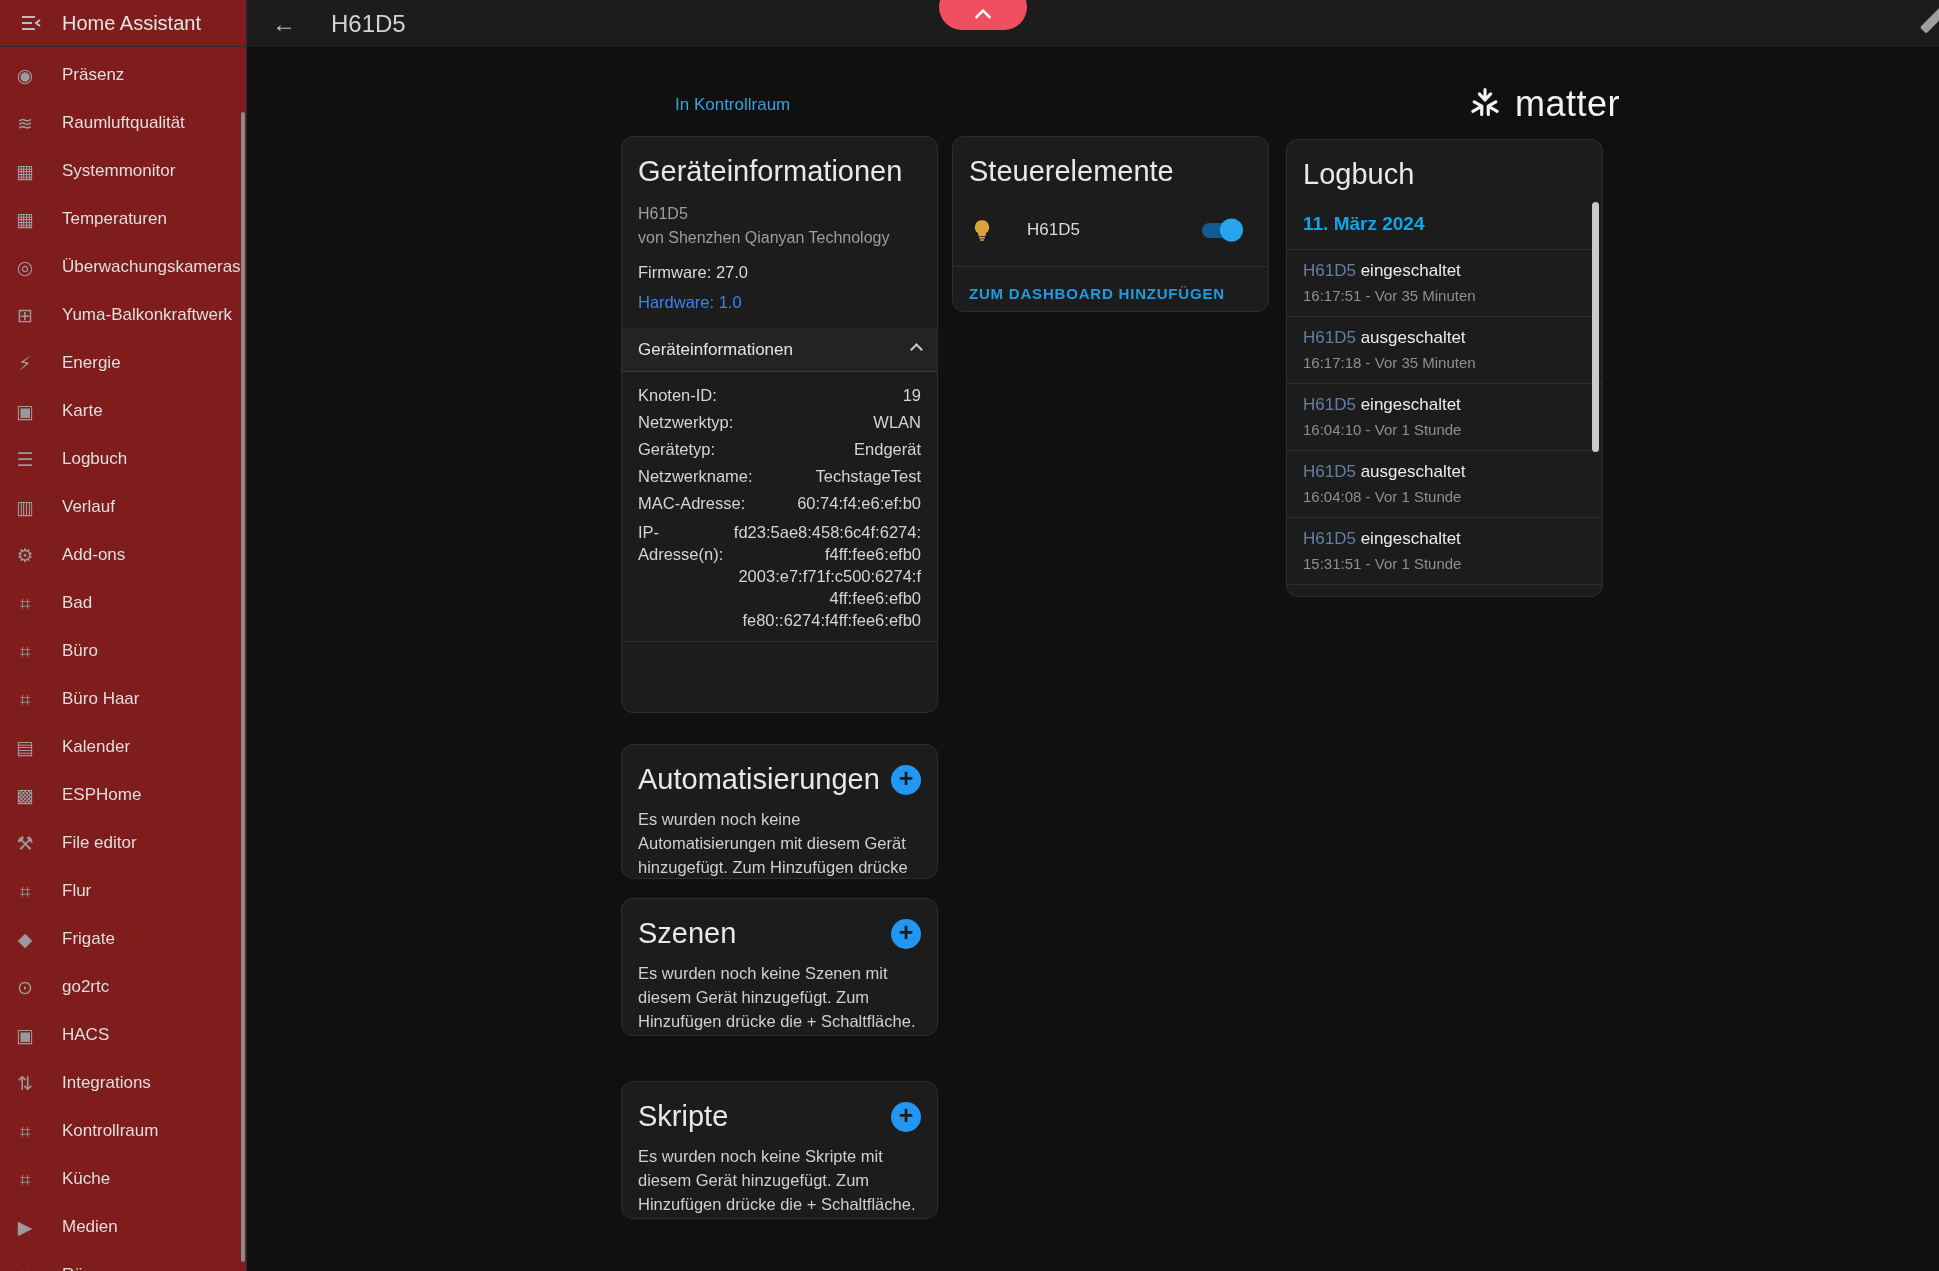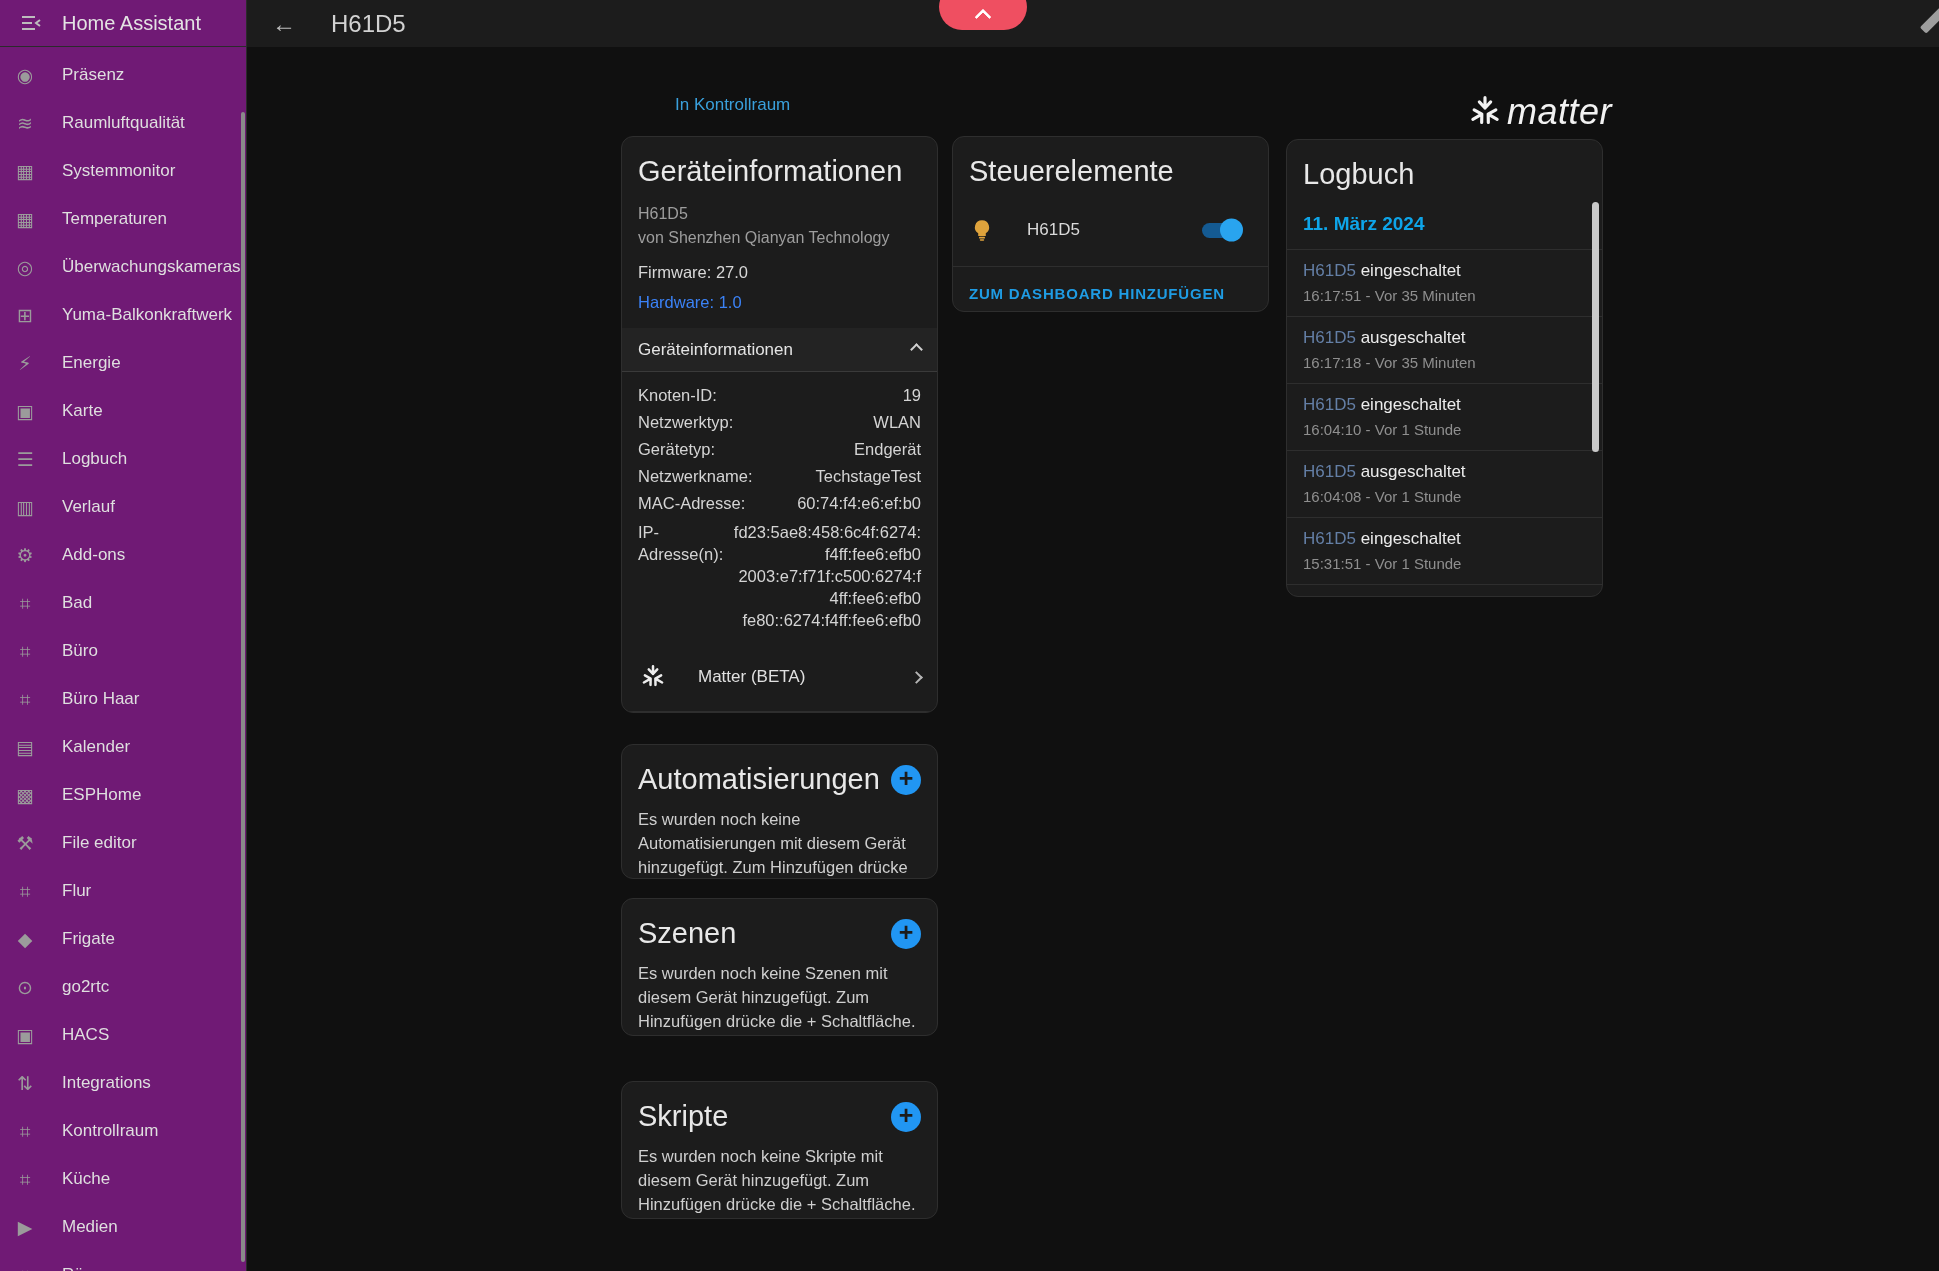--- a/index.html
+++ b/index.html
@@ -17,38 +17,38 @@
   .red-pill { position:absolute; left:939px; top:-16px; width:88px; height:46px;
     border-radius:23px; background:#ef4f61; z-index:10; display:flex; align-items:flex-end;
     justify-content:center; padding-bottom:7px; }
   .chev { display:inline-block; width:9px; height:9px; border-left:2px solid #d0d0d0;
     border-top:2px solid #d0d0d0; }
   .chev.up { transform:rotate(45deg); }
   .chev.right { transform:rotate(135deg); }
   .red-pill .chev { width:12px; height:12px; border-width:3px; border-color:#fff; border-radius:1px; }
 
   
-  .sidebar { position:absolute; left:0; top:0; width:247px; height:1271px; background:#701a75;
+  .sidebar { position:absolute; left:0; top:0; width:247px; height:1271px; background:#7f1d1d;
     border-right:1px solid #2b2b2b; z-index:4; overflow:hidden; }
   .sidebar-header { height:47px; display:flex; align-items:center; border-bottom:1px solid #2b2b2b; }
   .menu-btn { width:46px; height:46px; margin-left:8px; display:flex; align-items:center;
     justify-content:center; cursor:pointer; }
   .app-title { font-size:20px; color:#e3e3e3; margin-left:8px; }
   .sidebar-items { padding-top:4px; }
   .sb-item { height:48px; display:flex; align-items:center; cursor:pointer; }
   .sb-icon { width:24px; margin-left:13px; text-align:center; font-size:19px; color:#9b9b9b;
     font-family:"DejaVu Sans",sans-serif; }
   .sb-label { margin-left:25px; font-size:17px; color:#dfdfdf; white-space:nowrap; }
   .sb-scrollbar { position:absolute; right:1px; top:112px; width:4px; height:1150px;
     background:#8a8a8a; border-radius:2px; }
 
   
   .content { position:absolute; left:247px; top:47px; right:0; bottom:0; background:#101010; }
   .breadcrumb { position:absolute; left:428px; top:48px; font-size:17px; color:#3aa0dc; cursor:pointer; }
-  .matter-brand { position:absolute; left:1218px; top:44px; display:flex; align-items:center; gap:2px;font-style:italic; }
+  .matter-brand { position:absolute; left:1218px; top:36px; display:flex; align-items:center; gap:10px; }
   .matter-word { font-size:36px; color:#f2f2f2; letter-spacing:0.5px; }
 
   .card { position:absolute; width:317px; background:#1c1c1c; border:1px solid #2e2e2e;
     border-radius:12px; overflow:hidden; }
   .card-title { font-size:29px; font-weight:400; color:#e8e8e8; }
 
   
   #device-card { left:374px; top:89px; height:577px; }
   .card-pad { padding:18px 16px 0 16px; }
   .dev-sub { margin-top:14px; font-size:16px; line-height:24px; color:#9e9e9e; }
@@ -326,31 +326,20 @@
           <span class="ip-label">IP-Adresse(n):</span>
           <span class="ip-values">
 
           <div>fd23:5ae8:458:6c4f:6274:f4ff:fee6:efb0</div>
               <div>2003:e7:f71f:c500:6274:f4ff:fee6:efb0</div>
               <div>fe80::6274:f4ff:fee6:efb0</div>
             </span>
         </div>
       </div>
 
-      <div class="matter-row">
-        <svg class="icon" width="30" height="30" viewBox="0 0 24 24">
-          <g stroke="#ececec" stroke-width="2" fill="none" stroke-linecap="round">
-            <path d="M12 3.4v6.2M12 9.6L8.6 5.9M12 9.6l3.4-3.7"></path>
-            <path d="M10.1 13.3L4.7 16.4M10.1 13.3l-0.1 5M10.1 13.3l-4.6-2.6"></path>
-            <path d="M13.9 13.3l5.4 3.1M13.9 13.3l0.1 5M13.9 13.3l4.6-2.6"></path>
-          </g>
-        </svg>
-        <span class="matter-row-label">Matter (BETA)</span>
-        <span class="chev right"></span>
-      </div>
 
       <div class="card-actions">
         
         
       </div>
     </div>
   </section>
 
   <section class="card" id="controls-card">
     <div class="card-pad">

